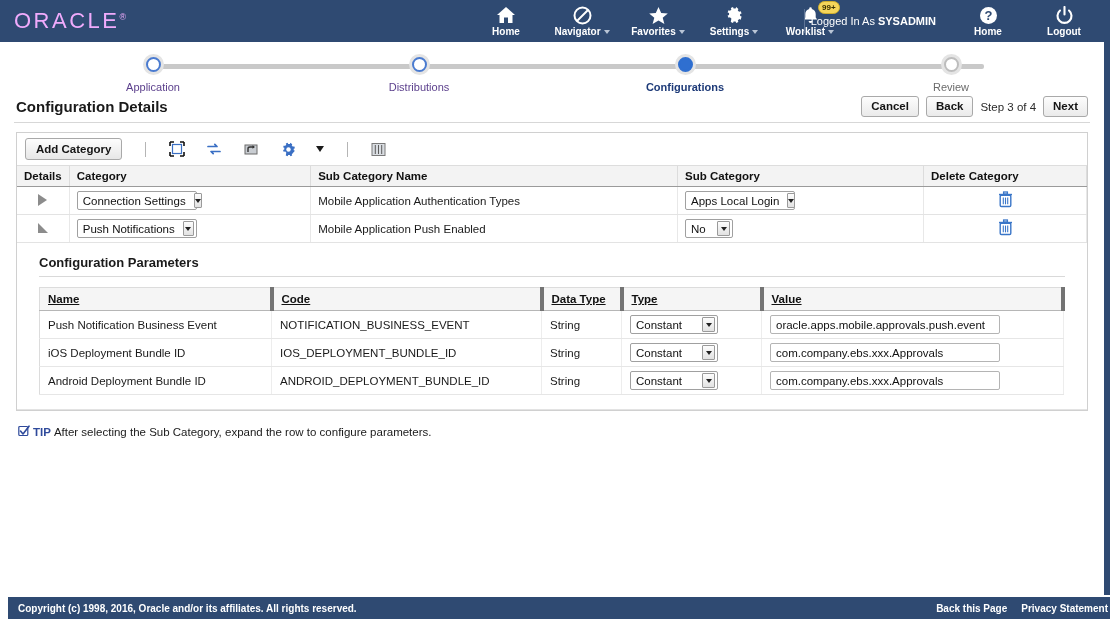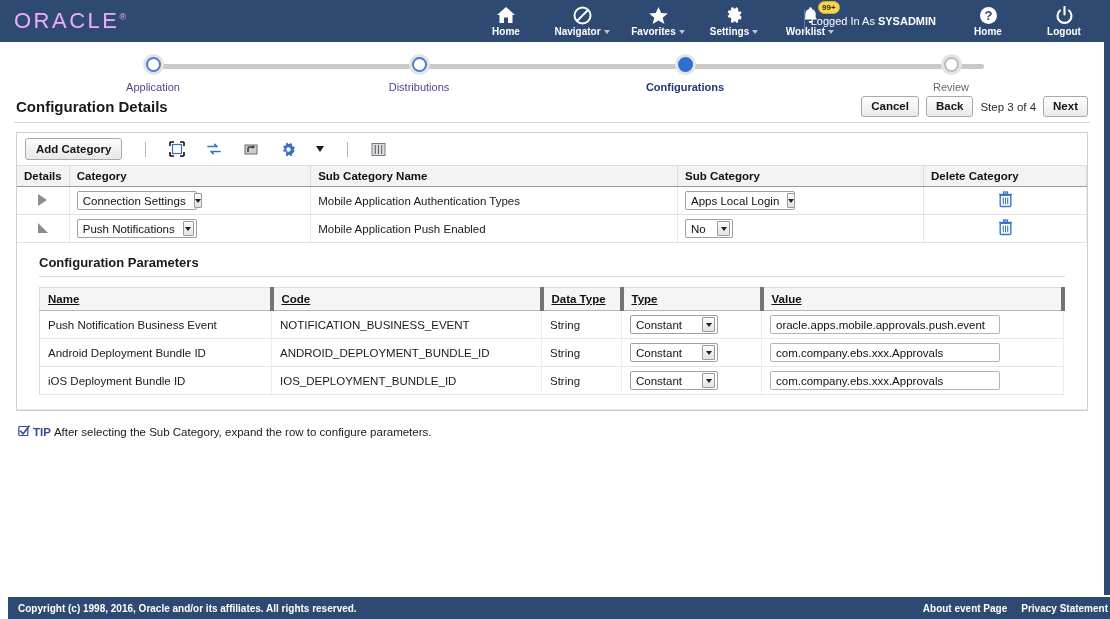--- a/index.html
+++ b/index.html
@@ -675,51 +675,51 @@
                 <span class="arrowbox">
                       <i></i>
                     </span>
               </span>
             </td>
             <td>
               <input class="txtinput" type="text" value="oracle.apps.mobile.approvals.push.event" style="">
             </td>
           </tr>
           <tr>
+            <td>iOS Deployment Bundle ID</td>
+            <td>IOS_DEPLOYMENT_BUNDLE_ID</td>
+            <td>String</td>
+            <td>
+              <span class="sel w-type">
+                <span class="txt">Constant</span>
+                <span class="arrowbox">
+                      <i></i>
+                    </span>
+              </span>
+            </td>
+            <td>
+              <input class="txtinput" type="text" value="com.company.ebs.xxx.Approvals" style="">
+            </td>
+          </tr>
+          <tr>
             <td>Android Deployment Bundle ID</td>
             <td>ANDROID_DEPLOYMENT_BUNDLE_ID</td>
             <td>String</td>
             <td>
               <span class="sel w-type">
                 <span class="txt">Constant</span>
                 <span class="arrowbox">
                       <i></i>
                     </span>
               </span>
             </td>
             <td>
               <input class="txtinput" type="text" value="com.company.ebs.xxx.Approvals" style="">
             </td>
           </tr>
-          <tr>
-            <td>iOS Deployment Bundle ID</td>
-            <td>IOS_DEPLOYMENT_BUNDLE_ID</td>
-            <td>String</td>
-            <td>
-              <span class="sel w-type">
-                <span class="txt">Constant</span>
-                <span class="arrowbox">
-                      <i></i>
-                    </span>
-              </span>
-            </td>
-            <td>
-              <input class="txtinput" type="text" value="com.company.ebs.xxx.Approvals" style="">
-            </td>
-          </tr>
         </tbody>
       </table>
     </div>
 
   </div>
 
   <div class="tip">
     <span class="tipicon">
       <svg width="12" height="12" viewBox="0 0 12 12">
             <rect x="0.8" y="1.5" width="9" height="9" rx="1" fill="none" stroke="#2f4a9b" stroke-width="1.2"></rect>
@@ -729,16 +729,16 @@
     <span class="tipword">TIP</span>
     <span> After selecting the Sub Category, expand the row to configure parameters.</span>
   </div>
 
  </div>
 </div>
 
 <div class="footer">
   <div>Copyright (c) 1998, 2016, Oracle and/or its affiliates. All rights reserved.</div>
   <div class="flinks">
-    <span class="flink">About event Page</span>
+    <span class="flink">Back this Page</span>
     <span class="flink">Privacy Statement</span>
   </div>
 </div>
 
 </body></html>

